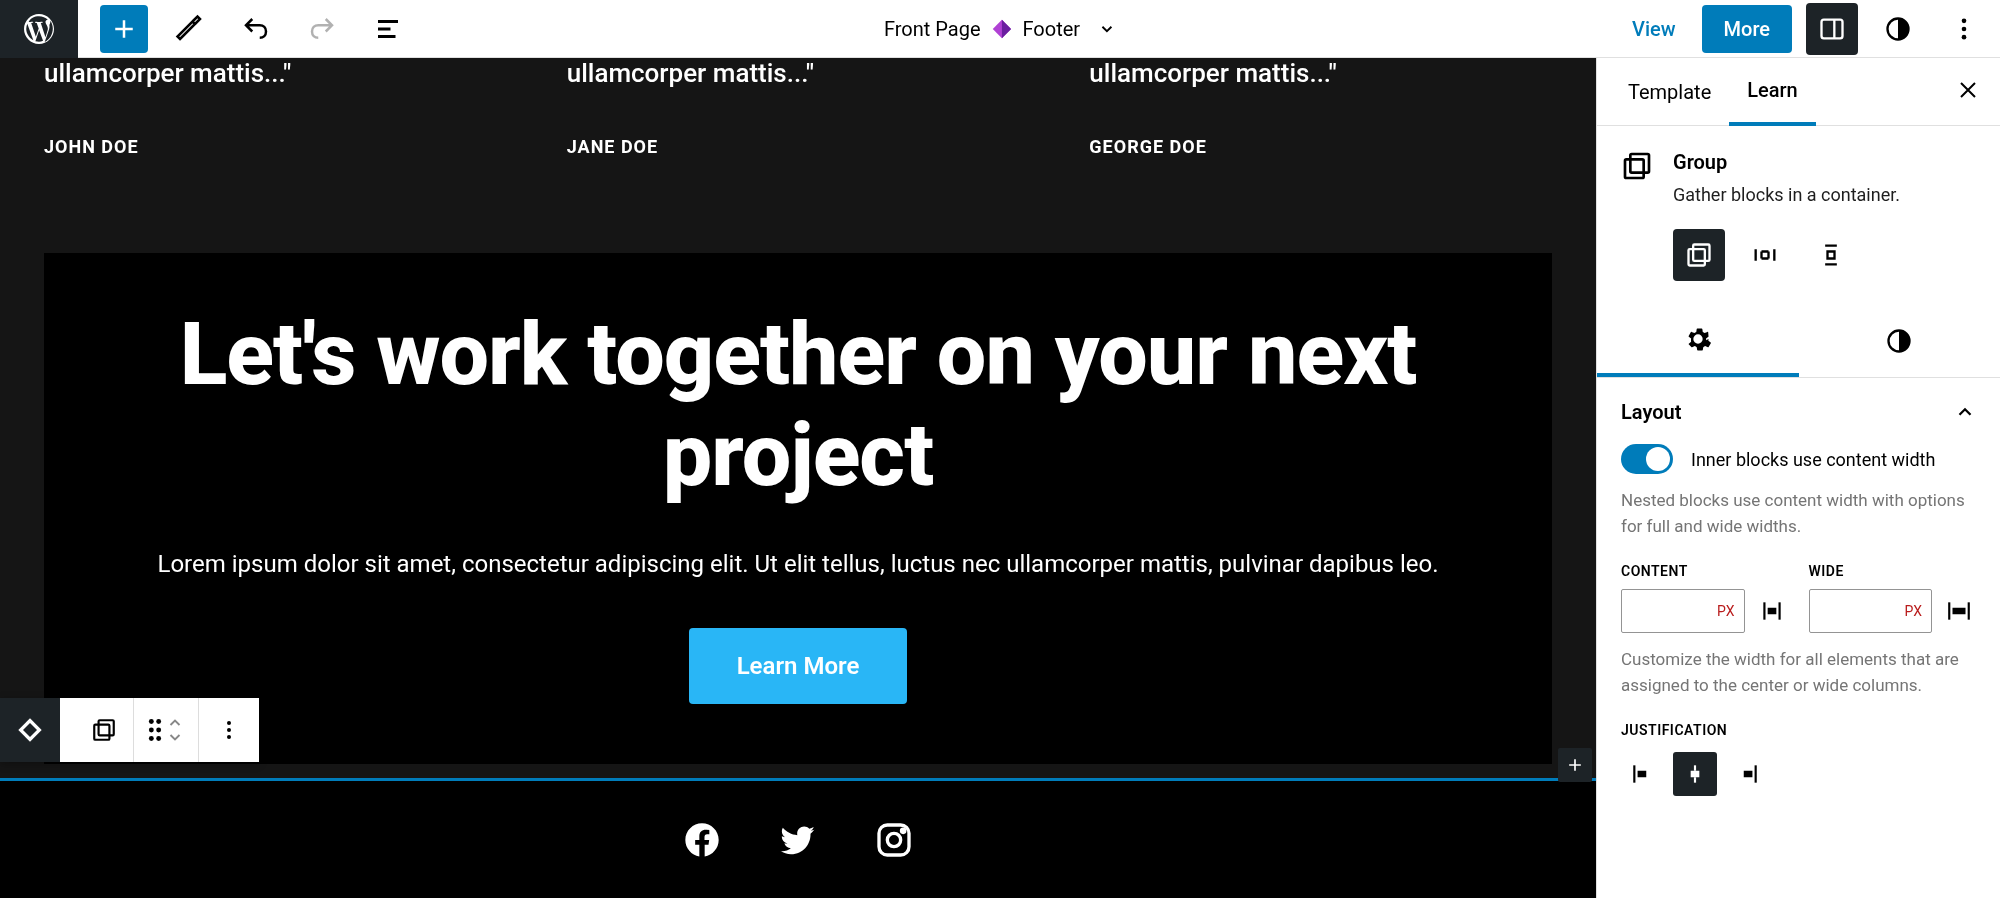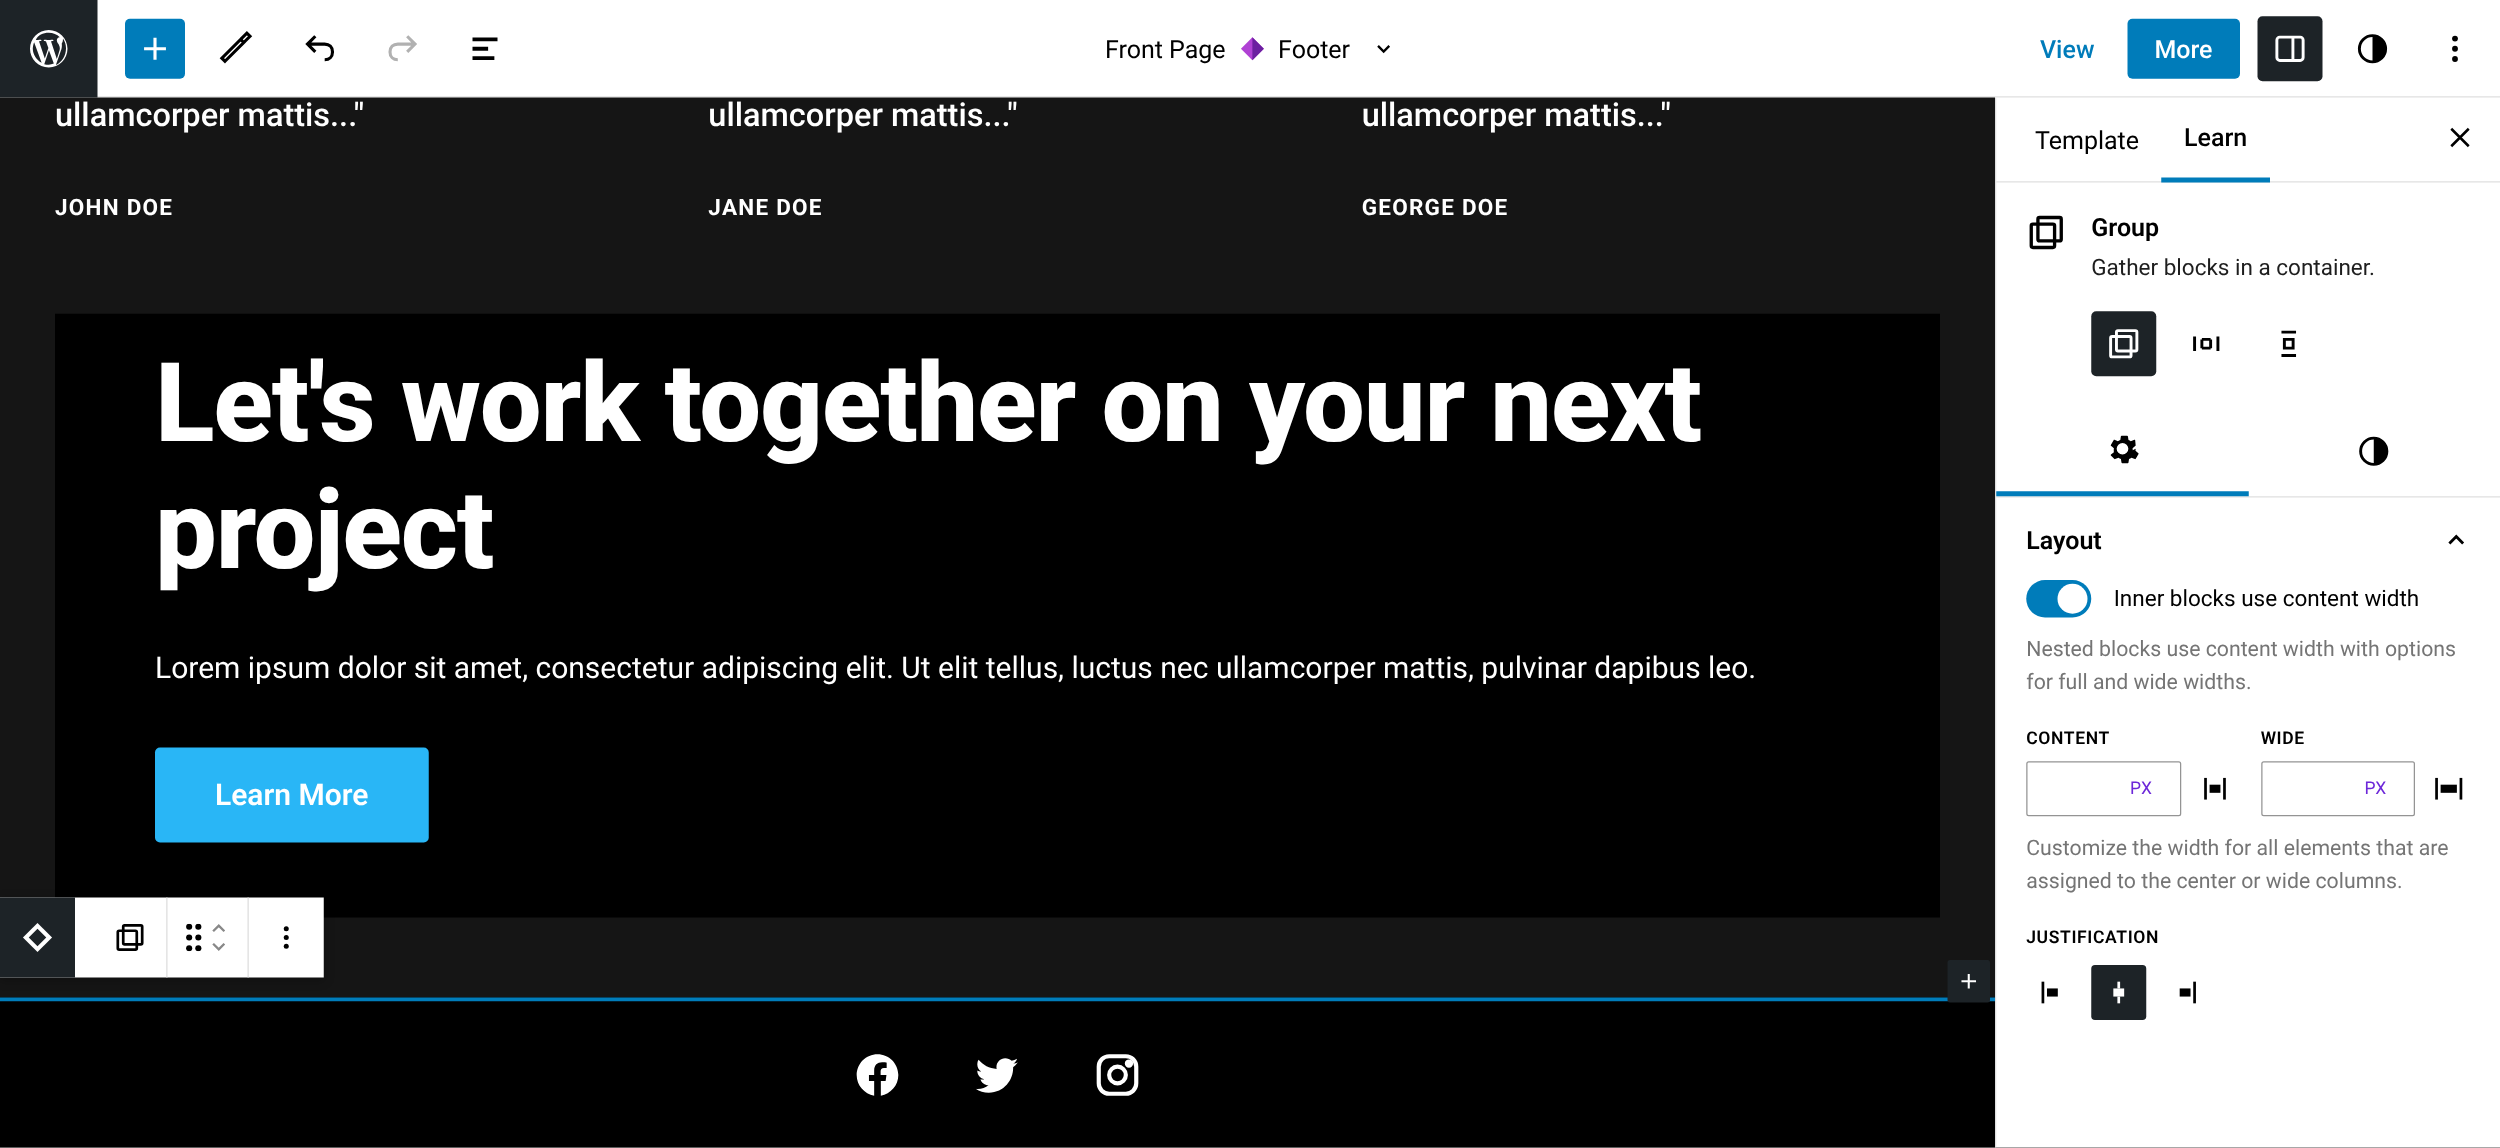--- a/index.html
+++ b/index.html
@@ -1,18 +1,18 @@
 <!DOCTYPE html>
 <html><head>
 <meta charset="utf-8">
 <style>
 * { margin: 0; padding: 0; box-sizing: border-box; }
 body { font-family: -apple-system, BlinkMacSystemFont, "Segoe UI", Roboto, sans-serif; background: #fff; overflow: hidden; width: 2000px; height: 918px; position: relative; }
 
-.topbar { height: 78px; display: flex; align-items: center; background: #fff; border-bottom: 1px solid #e0e0e0; position: relative; }
+.topbar { height: 58px; display: flex; align-items: center; background: #fff; border-bottom: 1px solid #e0e0e0; position: relative; }
 .wp-logo { width: 78px; height: 78px; background: #1d2327; display: flex; align-items: center; justify-content: center; }
 .wp-logo svg { width: 36px; height: 36px; }
 .toolbar-left { display: flex; align-items: center; gap: 18px; padding-left: 22px; }
 .tb-btn { width: 48px; height: 48px; display: flex; align-items: center; justify-content: center; border-radius: 4px; cursor: pointer; }
 .tb-btn.primary { background: #007cba; color: #fff; }
 .tb-btn svg { width: 30px; height: 30px; }
 .tb-btn.disabled { opacity: 0.3; }
 
 .doc-title { position: absolute; left: 50%; transform: translateX(-50%); display: flex; align-items: center; gap: 10px; font-size: 20px; }
 .doc-title .diamond { width: 22px; height: 22px; }
@@ -24,21 +24,21 @@
 .icon-btn-dark { width: 52px; height: 52px; background: #1d2327; border-radius: 4px; display: flex; align-items: center; justify-content: center; cursor: pointer; }
 .icon-btn { width: 52px; height: 52px; display: flex; align-items: center; justify-content: center; cursor: pointer; }
 
 .workspace { display: flex; height: calc(918px - 78px); }
 .canvas { flex: 1; background: #151515; position: relative; overflow: hidden; }
 .testimonials { display: flex; gap: 60px; padding: 0 44px; }
 .testimonial { flex: 1; color: #fff; }
 .testimonial .quote { font-size: 26px; font-weight: 500; margin-bottom: 48px; }
 .testimonial .name { font-size: 18px; font-weight: 700; letter-spacing: 1px; }
 
-.cta-block { margin: 74px 44px 0; background: #000; padding: 22px 80px 60px; text-align: left; }
+.cta-block { margin: 96px 44px 0; background: #000; padding: 50px 80px 60px; text-align: center; }
 .cta-block h1 { color: #fff; font-size: 88px; font-weight: 800; line-height: 1.15; letter-spacing: -1px; }
 .cta-block p { color: #fff; font-size: 24px; margin-top: 40px; line-height: 1.6; }
 .cta-btn { display: inline-block; background: #29b6f6; color: #fff; font-size: 24px; font-weight: 600; padding: 24px 48px; margin-top: 44px; border-radius: 4px; cursor: pointer; }
 
 .footer-bar { position: absolute; bottom: 0; left: 0; right: 0; background: #000; border-top: 3px solid #007cba; height: 120px; display: flex; align-items: center; justify-content: center; gap: 56px; }
 .social-icon { width: 40px; height: 40px; color: #fff; cursor: pointer; }
 
 .block-toolbar { position: absolute; bottom: 136px; left: 0; display: flex; background: #fff; box-shadow: 0 2px 8px rgba(0,0,0,0.3); }
 .bt-sq { width: 60px; height: 64px; display: flex; align-items: center; justify-content: center; cursor: pointer; }
 .bt-sq.dark { background: #1d2327; color: #fff; }
@@ -74,21 +74,21 @@
 .toggle-row { display: flex; align-items: center; gap: 18px; margin-bottom: 14px; }
 .toggle { width: 52px; height: 30px; background: #007cba; border-radius: 15px; position: relative; cursor: pointer; }
 .toggle::after { content: ''; position: absolute; right: 3px; top: 3px; width: 24px; height: 24px; background: #fff; border-radius: 50%; }
 .toggle-label { font-size: 18px; }
 .help-text { font-size: 17px; color: #757575; line-height: 1.5; margin-bottom: 24px; }
 
 .width-row { display: flex; gap: 20px; margin-bottom: 14px; align-items: flex-end; }
 .width-group { flex: 1; }
 .width-label { font-size: 14px; font-weight: 600; letter-spacing: 0.5px; margin-bottom: 10px; }
 .width-input-row { display: flex; align-items: center; gap: 10px; }
-.width-input { flex: 1; height: 44px; border: 1px solid #949494; border-radius: 2px; display: flex; align-items: center; justify-content: flex-end; padding: 0 22px; font-size: 14px; color: #6d28d9; }
+.width-input { flex: 1; height: 44px; border: 1px solid #949494; border-radius: 2px; display: flex; align-items: center; justify-content: flex-end; padding: 0 9px; font-size: 14px; color: #b91c1c; }
 .width-icon { width: 34px; height: 34px; display: flex; align-items: center; justify-content: center; }
 
 .section-label { font-size: 14px; font-weight: 600; letter-spacing: 0.5px; margin: 24px 0 14px; }
 .just-row { display: flex; gap: 8px; }
 .just-btn { width: 44px; height: 44px; display: flex; align-items: center; justify-content: center; cursor: pointer; border-radius: 3px; }
 .just-btn.active { background: #1d2327; color: #fff; }
 </style>
 </head>
 <body>
 

